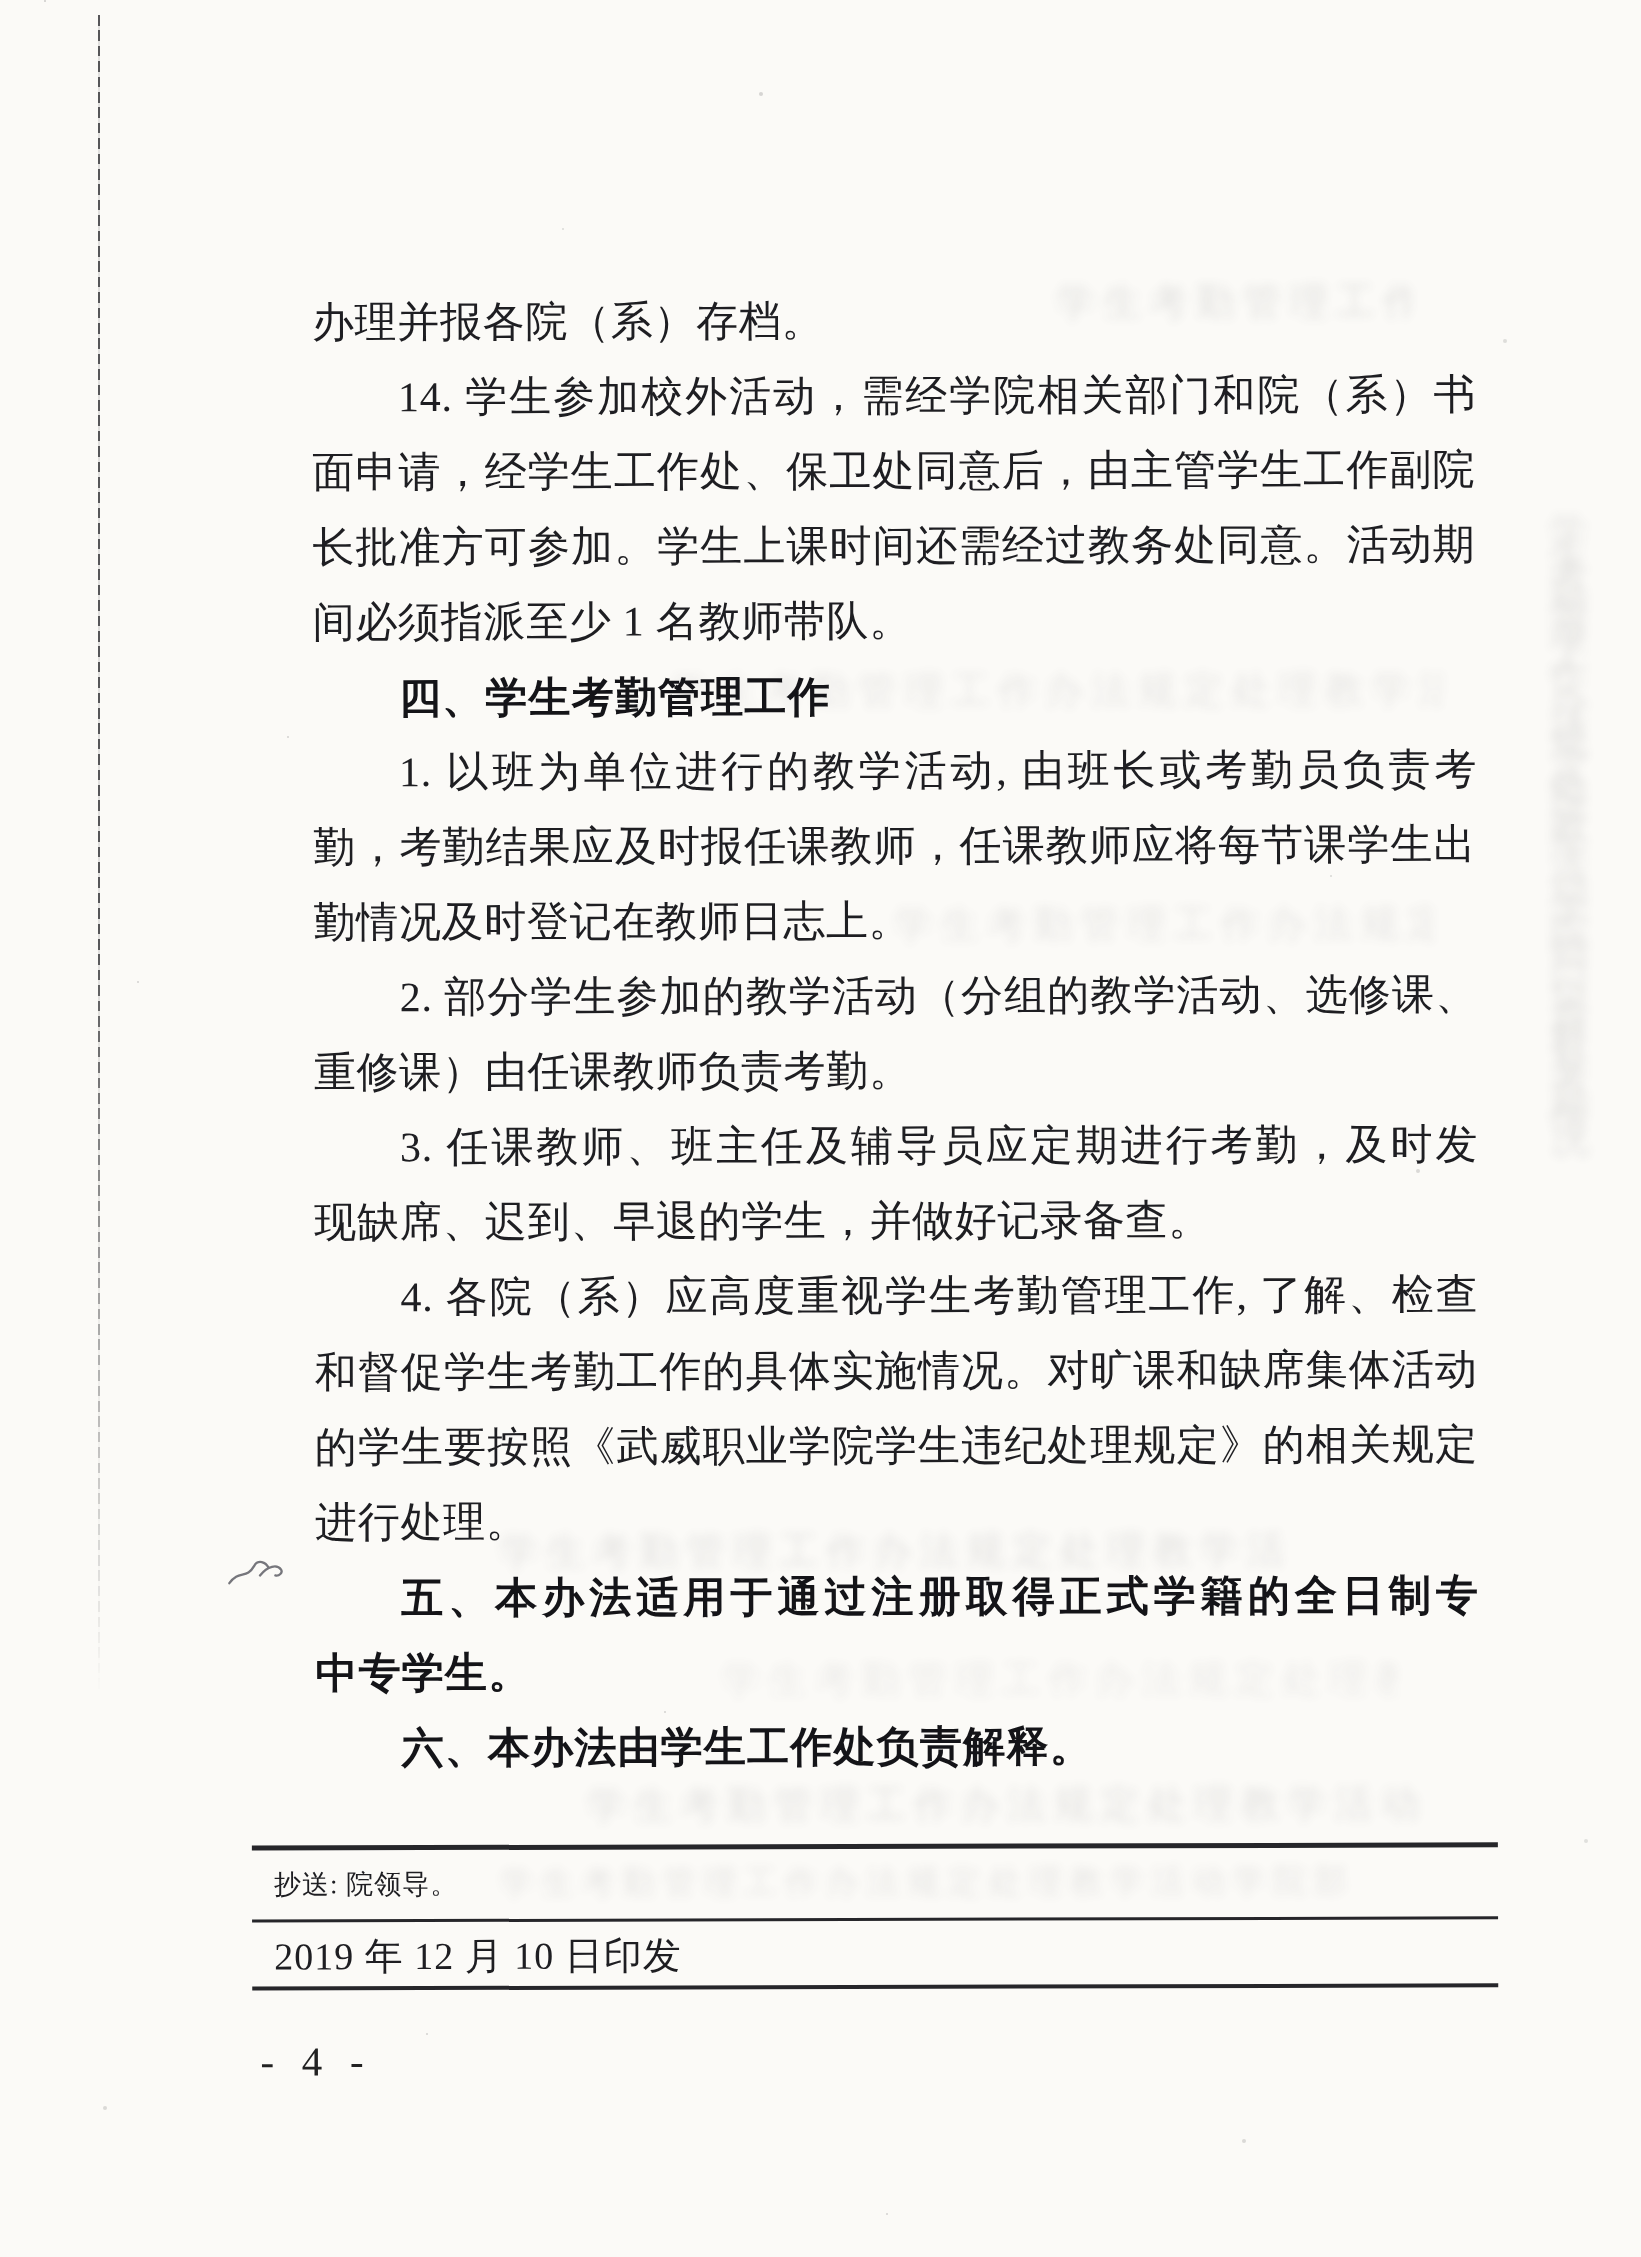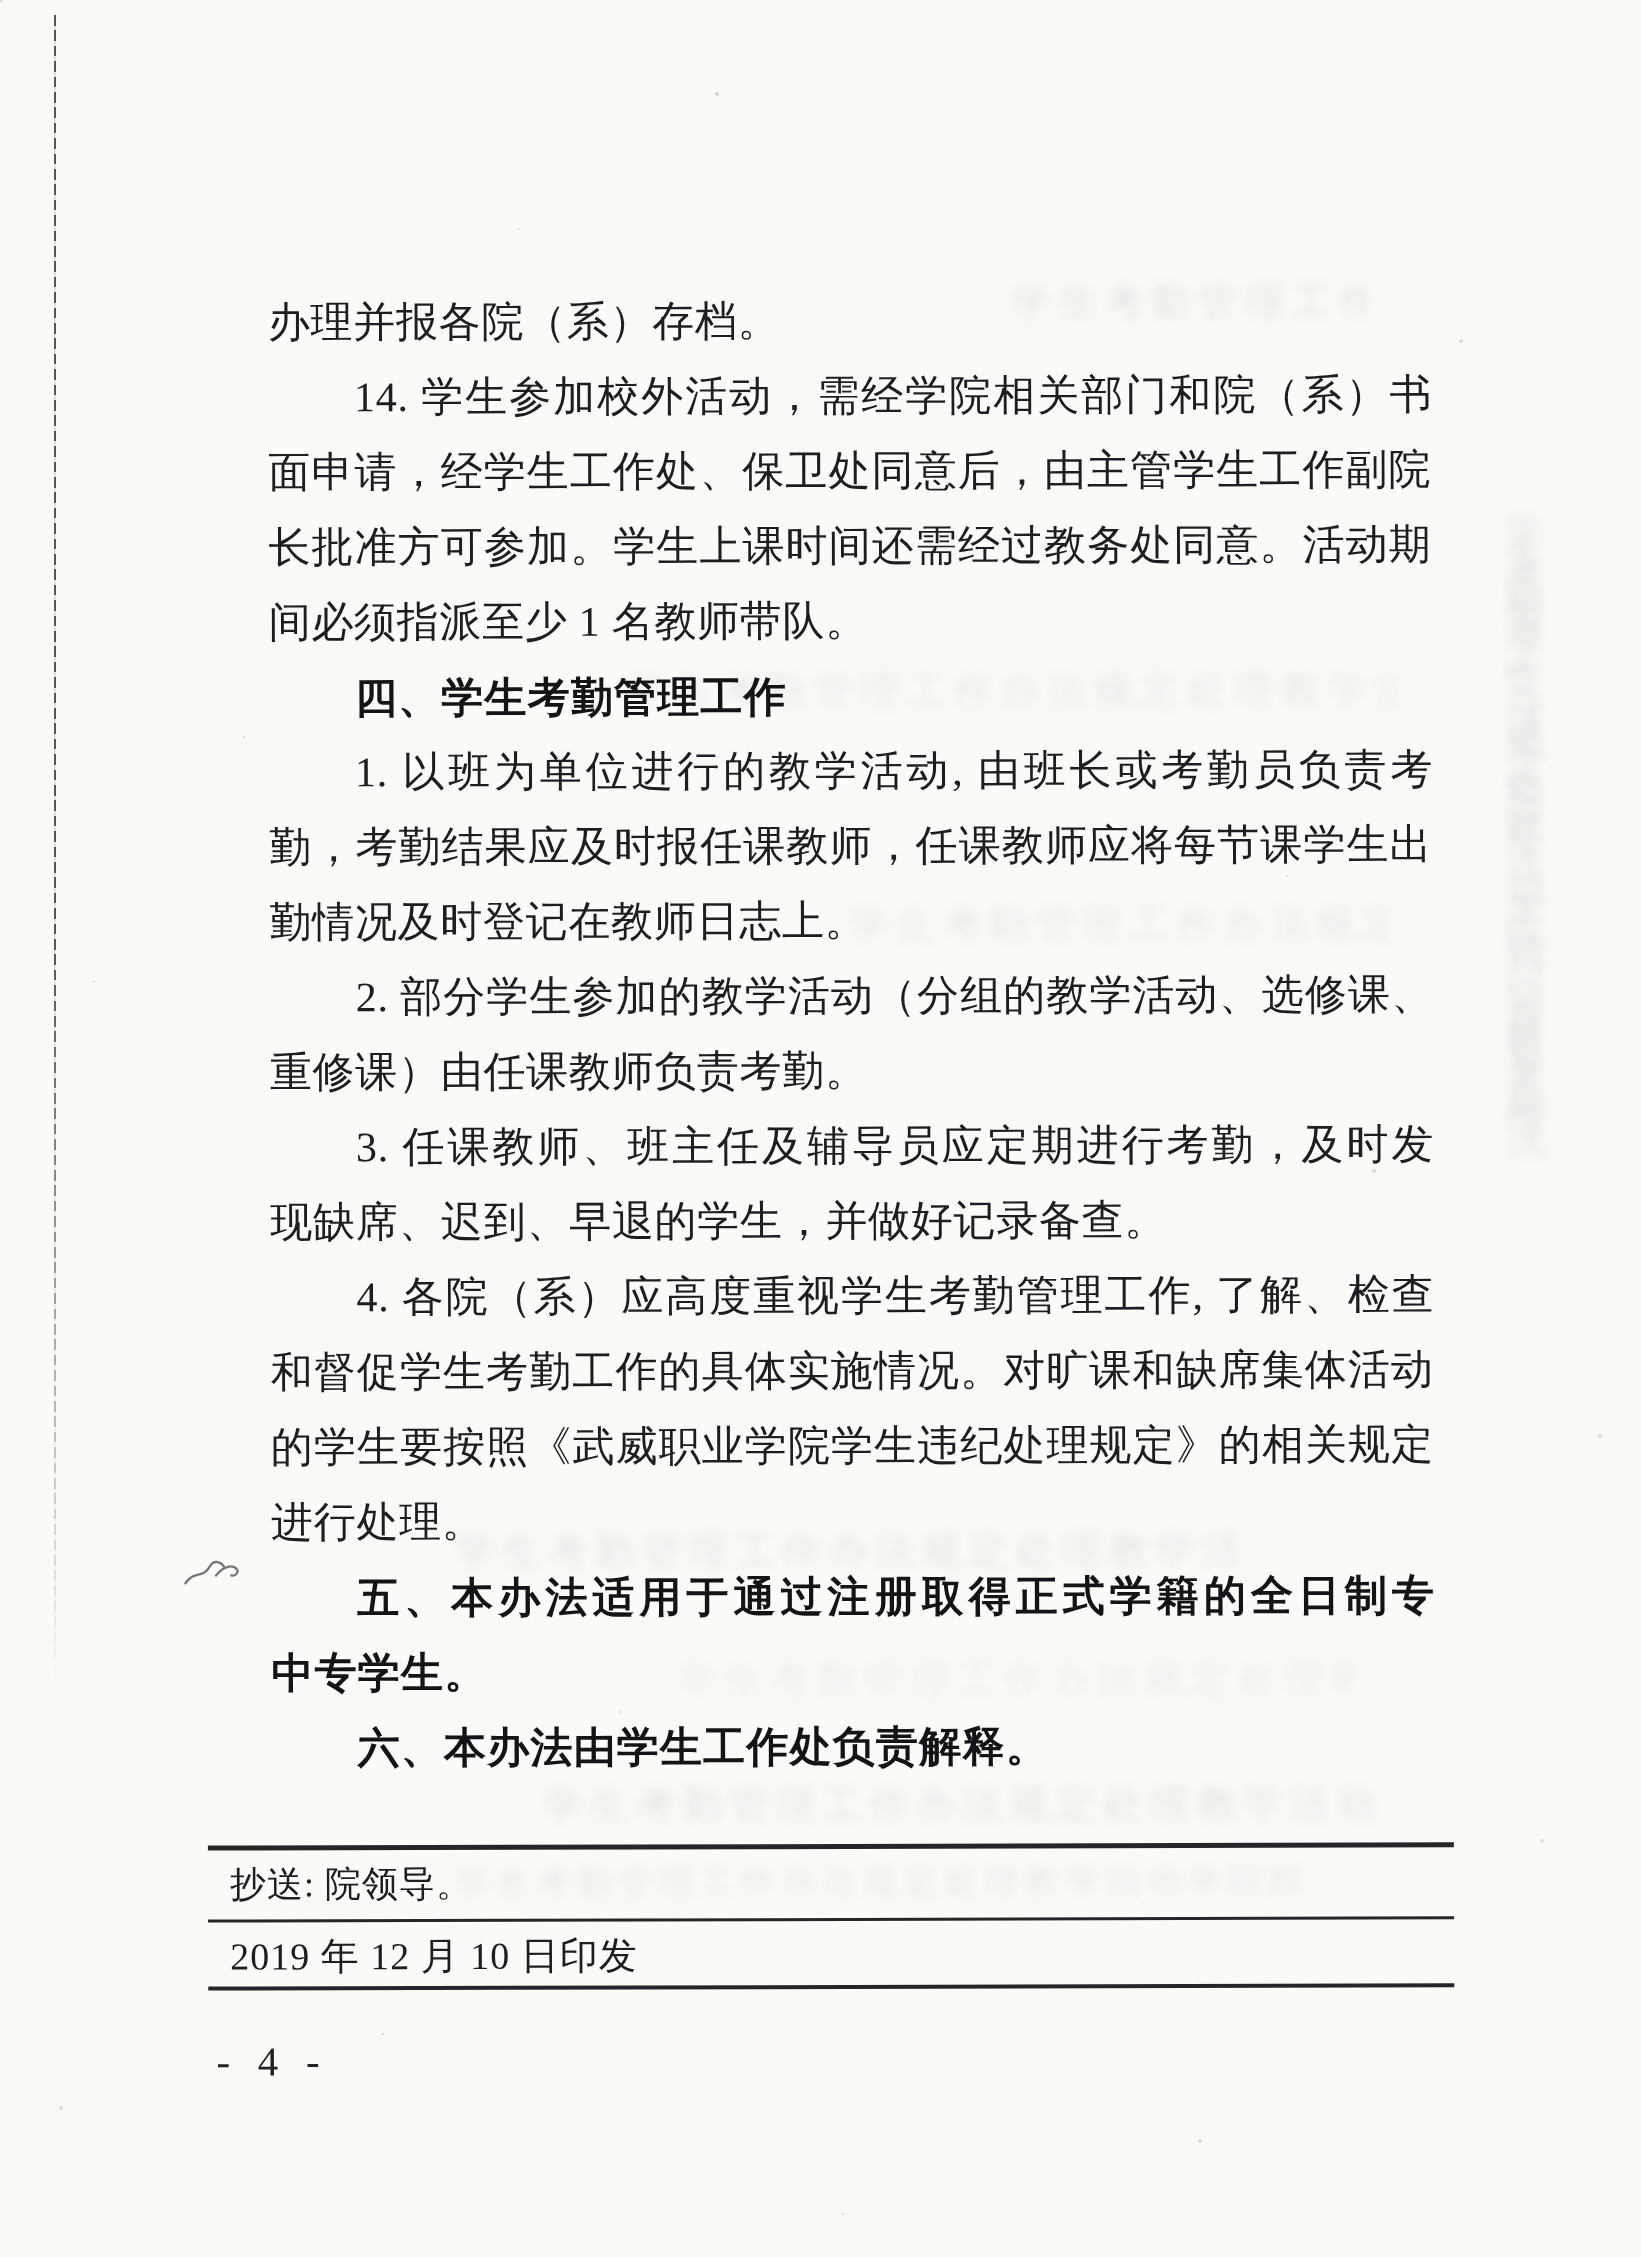--- a/index.html
+++ b/index.html
@@ -3,21 +3,21 @@
 <meta charset="utf-8">
 <style>
   html,body{margin:0;padding:0;}
   body{
     width:1641px;height:2257px;overflow:hidden;
     background:#fbfaf7;
     font-family:"Liberation Serif","DejaVu Serif",serif;
     color:#1e1e22;
     position:relative;
   }
-  .page{position:absolute;inset:0;}
+  .page{position:absolute;inset:0;margin-left:44px;}
   .tilt{position:absolute;inset:0;transform:rotate(-0.15deg);transform-origin:50% 50%;}
 
   
   .body-text{
     position:absolute;left:270px;top:284px;width:1163px;
     font-size:42px;line-height:75px;letter-spacing:0.7px;
   }
   .line{height:75px;white-space:nowrap;}
   .line.fill{white-space:normal;text-align:justify;text-align-last:justify;text-justify:inter-character;overflow:hidden;}
   .line.indent{padding-left:86px;}
@@ -25,21 +25,21 @@
   .line.hei{
     font-family:"Liberation Sans","DejaVu Sans",sans-serif;
     font-weight:700;color:#141418;letter-spacing:1.2px;
   }
 
   
   .rule{position:absolute;left:206px;width:1246px;background:#26262a;}
   .rule-top{top:1844px;height:4.8px;}
   .rule-mid{top:1918px;height:2.9px;}
   .rule-bot{top:1985px;height:3.9px;}
-  .cc-line{position:absolute;left:228px;top:1856px;font-size:36px;line-height:54px;letter-spacing:1px;text-align:center;}
+  .cc-line{position:absolute;left:228px;top:1856px;font-size:27px;line-height:54px;letter-spacing:1px;text-align:center;}
   .issuer-row{
     position:absolute;left:228px;top:1927px;width:1218px;
     display:flex;justify-content:space-between;align-items:center;
     font-size:38px;line-height:56px;letter-spacing:1px;
   }
   .pagenum{position:absolute;left:214px;top:2035px;font-size:41px;line-height:50px;letter-spacing:8.7px;color:#222;}
 
   
   .scanline{
     position:absolute;left:54px;top:15.4px;width:1.9px;height:1680px;

